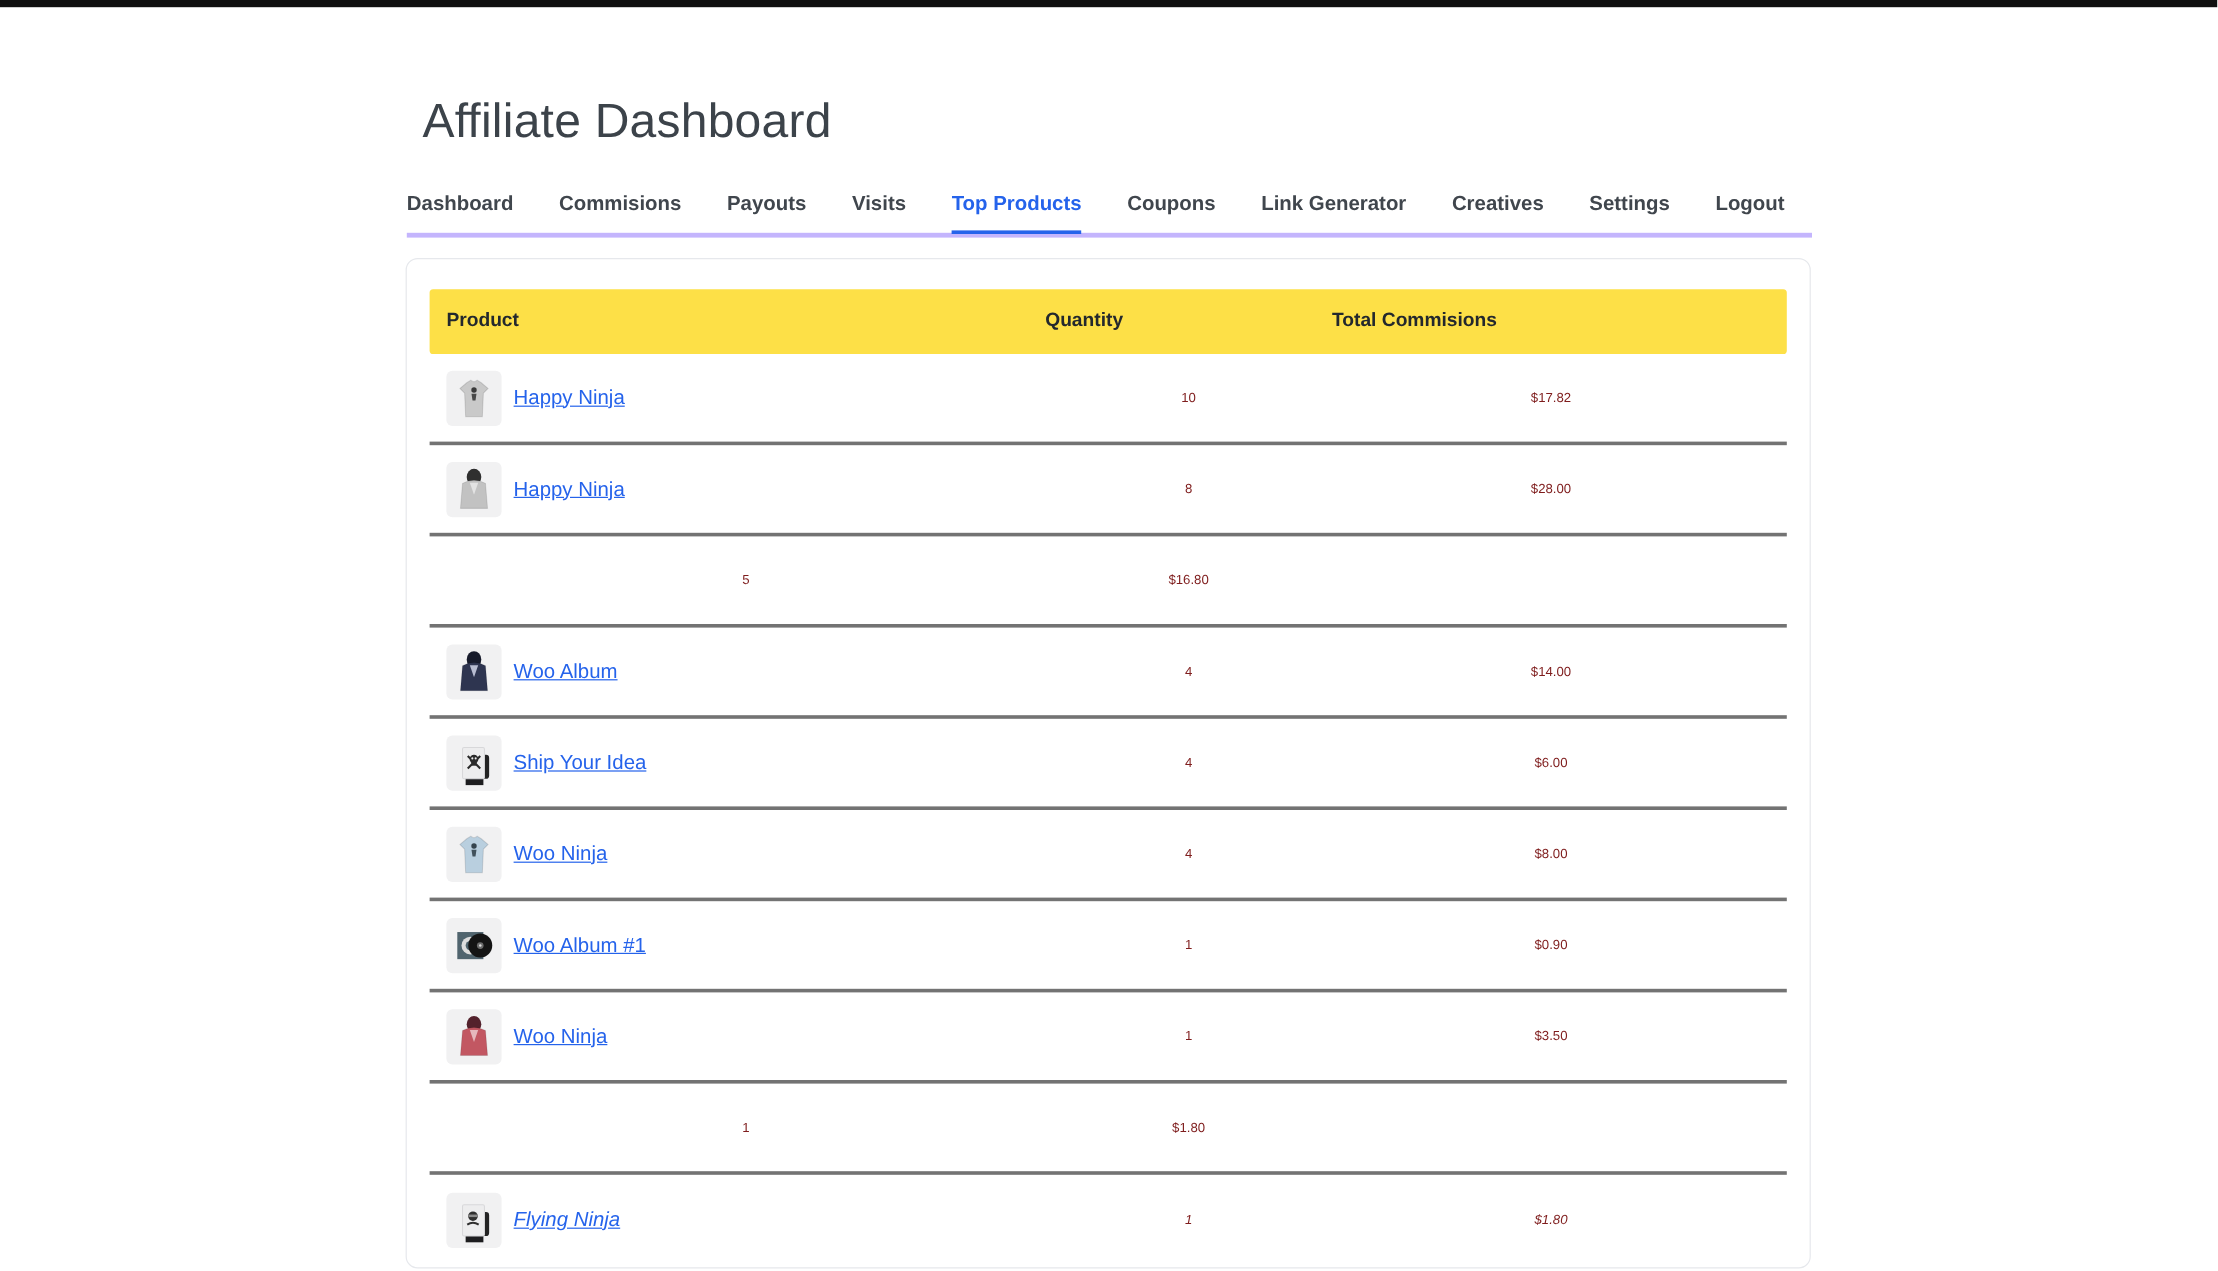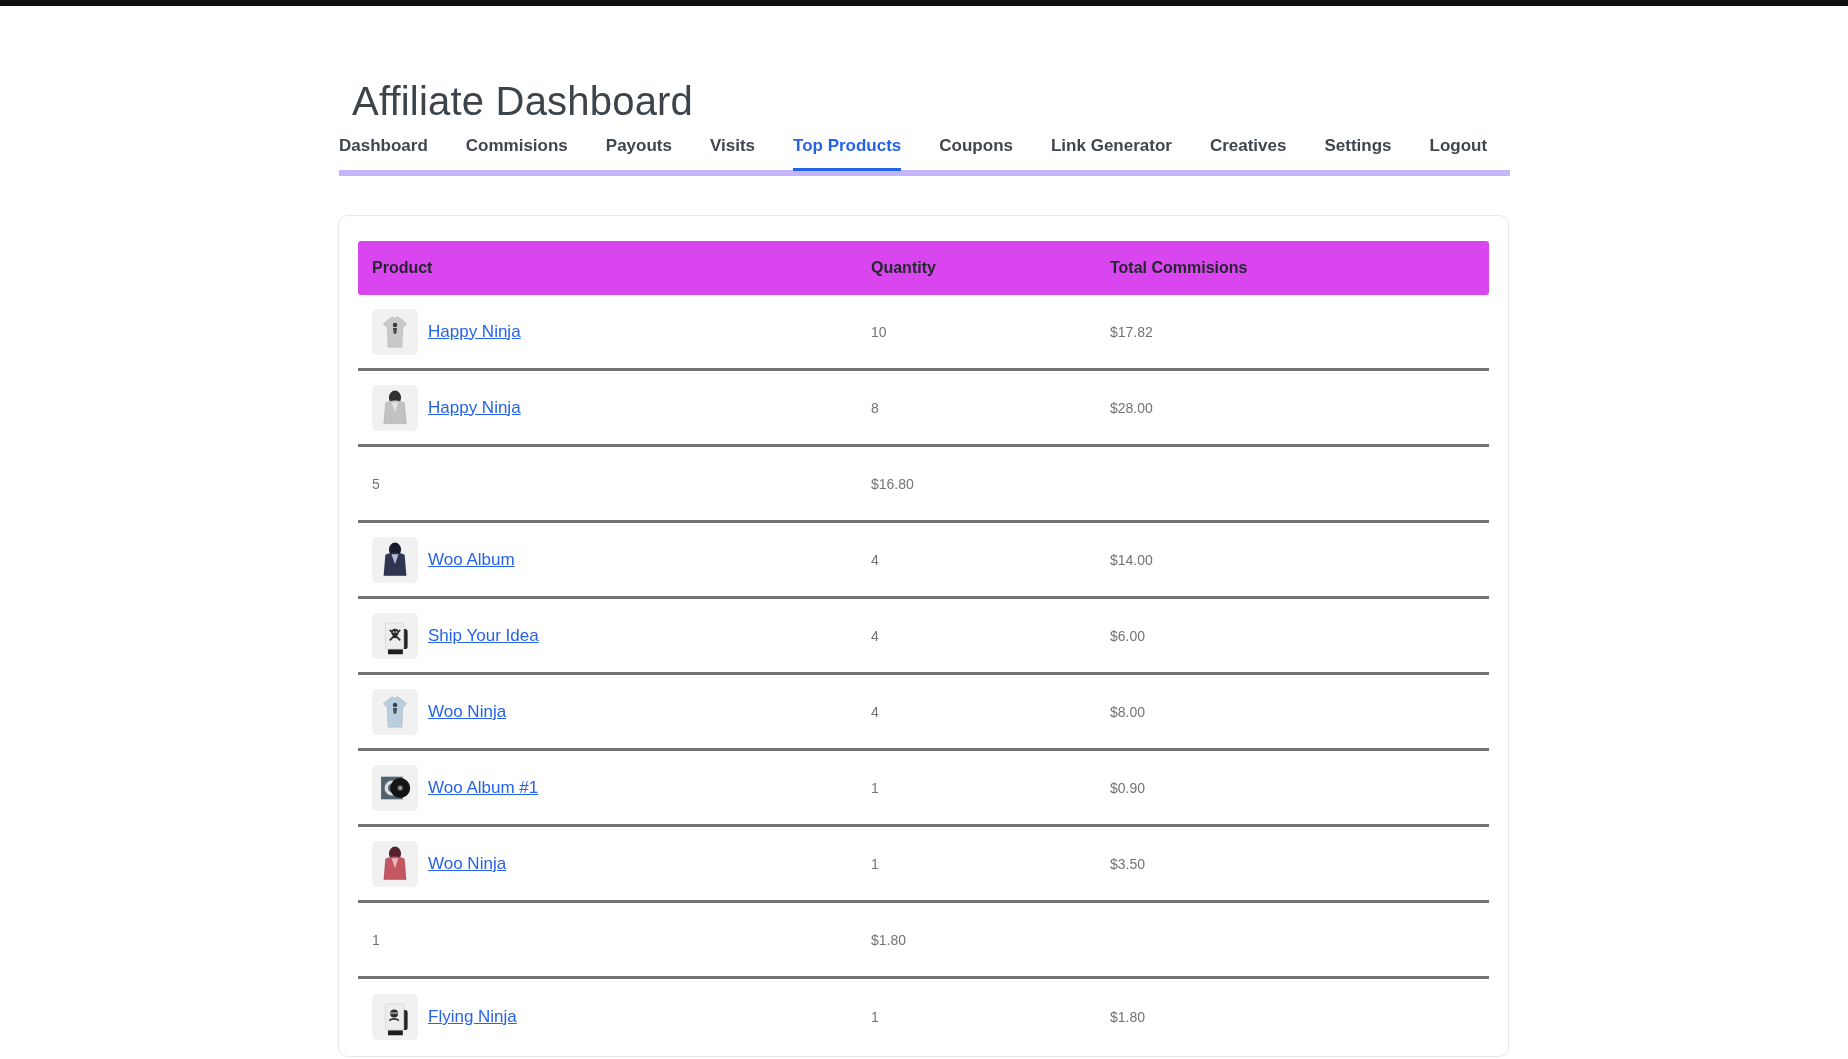--- a/index.html
+++ b/index.html
@@ -21,26 +21,26 @@
   .page-title {
     position: absolute;
     left: 352px; top: 52px;
     font-size: 40px;
     font-weight: 300;
     color: #3c434a;
     letter-spacing: .2px;
   }
   .tab-bar {
     position: absolute;
-    left: 339px; top: 128px;
+    left: 339px; top: 152px;
     width: 1171px;
     display: flex;
     align-items: flex-end;
     gap: 38px;
-    border-bottom: 6px solid #c4b5fd;
+    border-bottom: 4px solid #c4b5fd;
   }
   .tab {
     appearance: none;
     background: none;
     border: none;
     font-family: inherit;
     font-size: 17px;
     font-weight: 600;
     color: #40464d;
     padding: 8px 0 12px 0;
@@ -57,61 +57,62 @@
     position: absolute;
     left: 338px; top: 215px;
     width: 1171px; height: 842px;
     background: #fff;
     border: 1px solid #e6e8ec;
     border-radius: 10px;
   }
   .table-wrap { margin: 25px 19px 0 19px; }
   .head-band {
     height: 54px;
-    background: #d946ef;
+    background: #fde047;
     border-radius: 3px;
     display: grid;
     grid-template-columns: 499px 239px 1fr;
     align-items: center;
     padding: 0 14px;
     font-size: 16px;
     font-weight: 700;
     color: #23282d;
   }
   .row {
     height: 76px;
     display: grid;
     grid-template-columns: 499px 239px 1fr;
     align-items: center;
     padding: 0 14px;
     border-bottom: 3px solid #737373;
   }
-  .row:last-child { border-bottom: none; }
+  .row:last-child { border-bottom: none; font-style: italic; }
   .product-cell { display: flex; align-items: center; gap: 10px; }
   .thumb {
     width: 46px; height: 46px;
     border-radius: 5px;
     background: #f1f1f2;
     display: inline-flex;
     align-items: center;
     justify-content: center;
     overflow: hidden;
     flex: 0 0 auto;
     cursor: pointer;
   }
   .thumb svg { display:block; }
   .product-link {
     font-size: 17px;
     color: var(--link, #2563eb);
     text-decoration: underline;
     cursor: pointer;
   }
   .qty, .total {
-    font-size: 14px;
-    color: #737373;
+    font-size: 11px;
+    color: #7f1d1d;
+    text-align: center;
   }
 </style>
 </head>
 <body>
 
 <div class="page">
 
   <div class="top-strip"></div>
 
   <h1 class="page-title">Affiliate Dashboard</h1>

